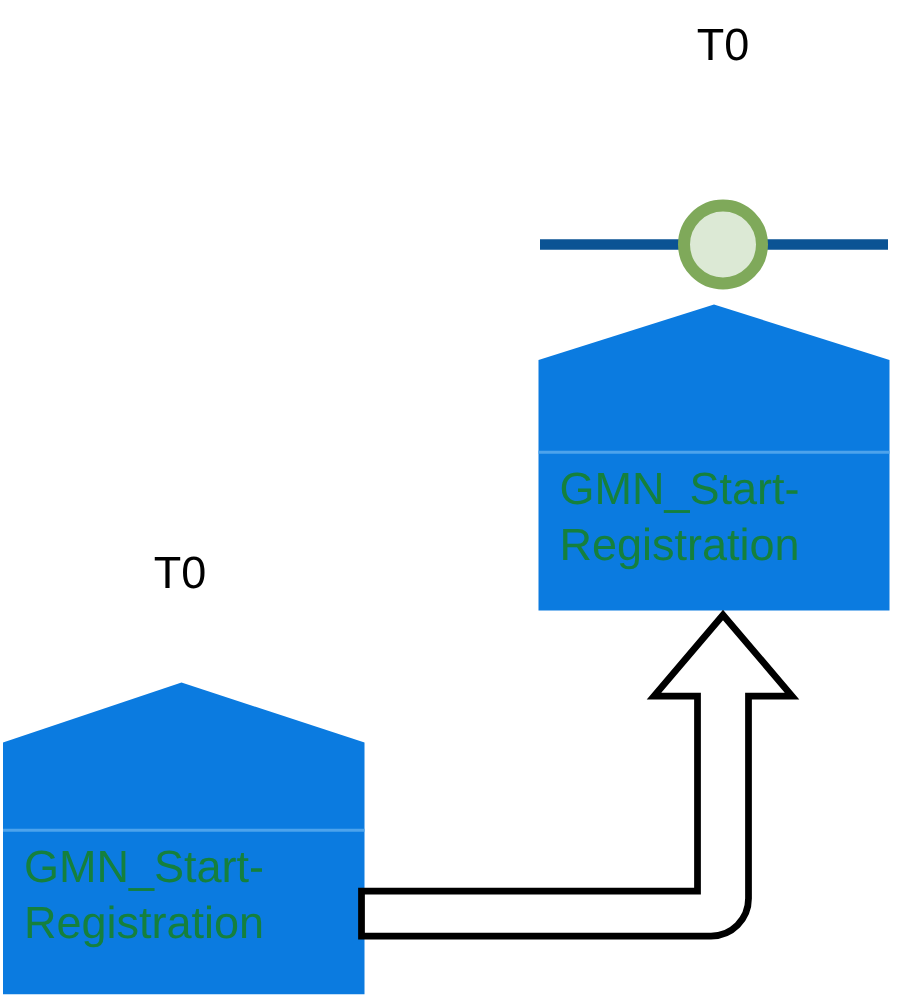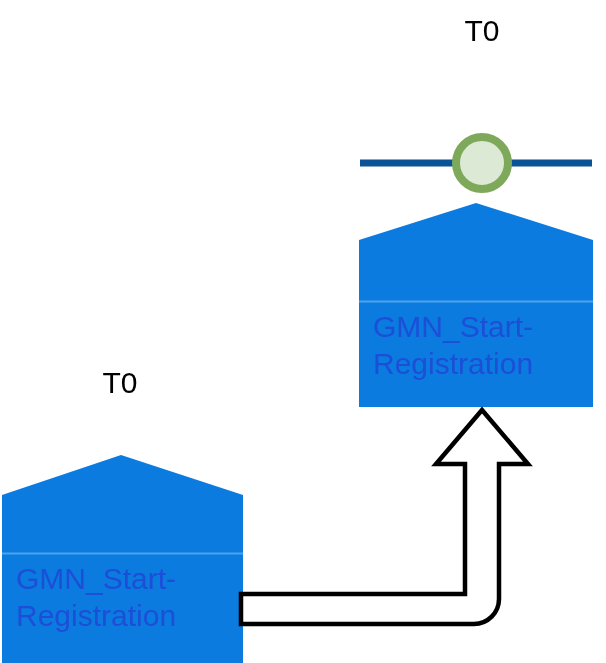--- a/index.html
+++ b/index.html
@@ -19,21 +19,21 @@
   }
   #canvas svg.layer {
     position: absolute;
     left: 0;
     top: 0;
     width: 606px;
     height: 663px;
   }
   .node-label {
     position: absolute;
-    color: #1d4ed8;
+    color: #15803d;
     font-family: "Liberation Sans", sans-serif;
     font-size: 30px;
     line-height: 37px;
     text-align: left;
     white-space: pre-line;
     pointer-events: none;
   }
   .tier-label {
     position: absolute;
     color: #000000;

